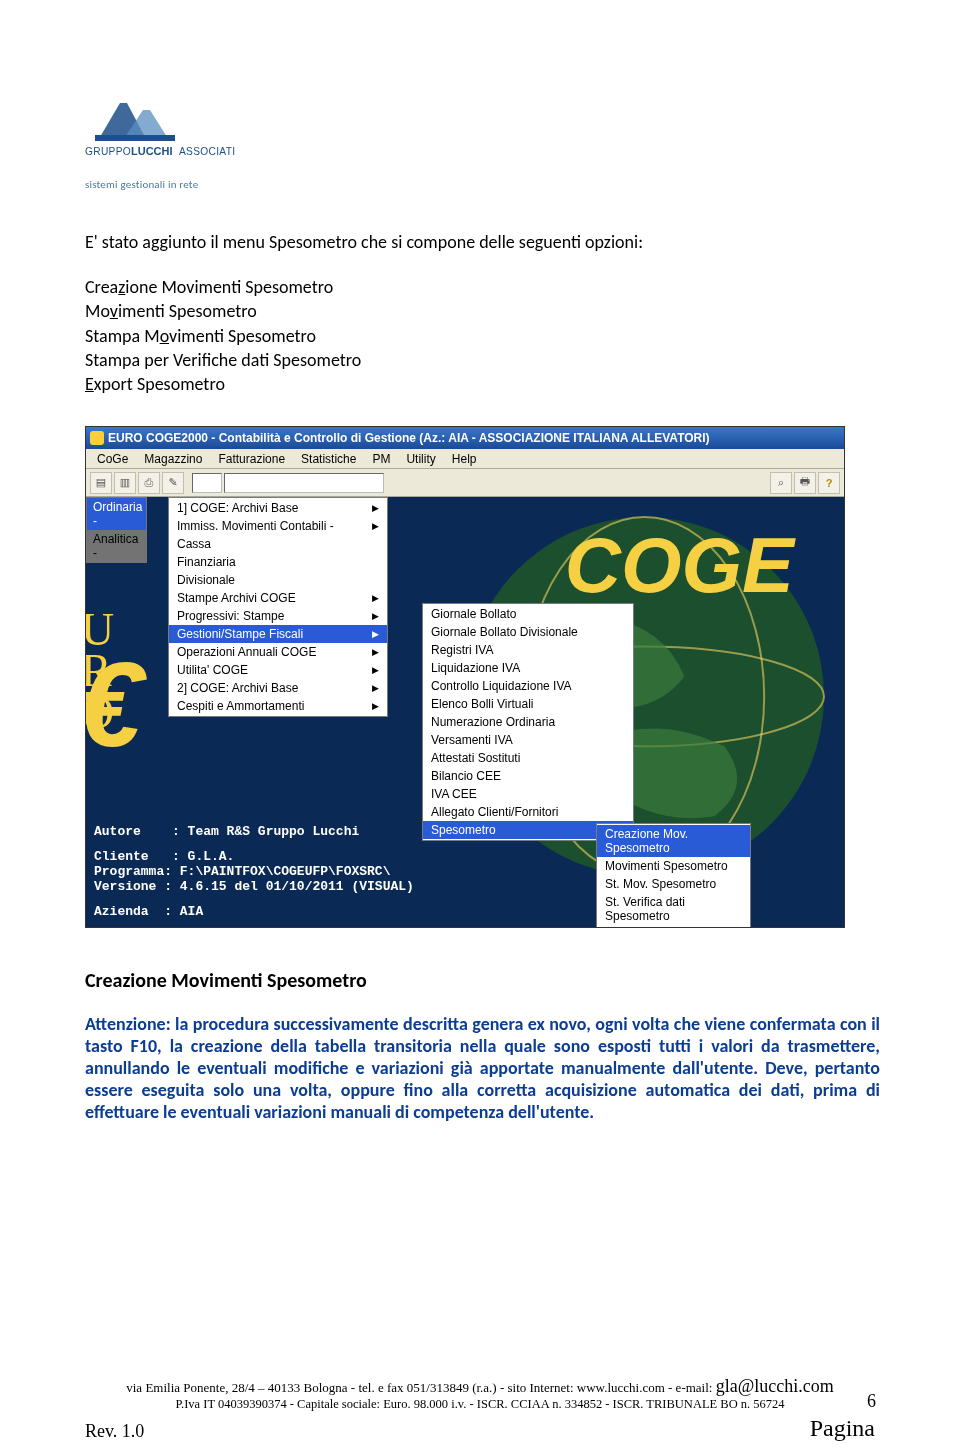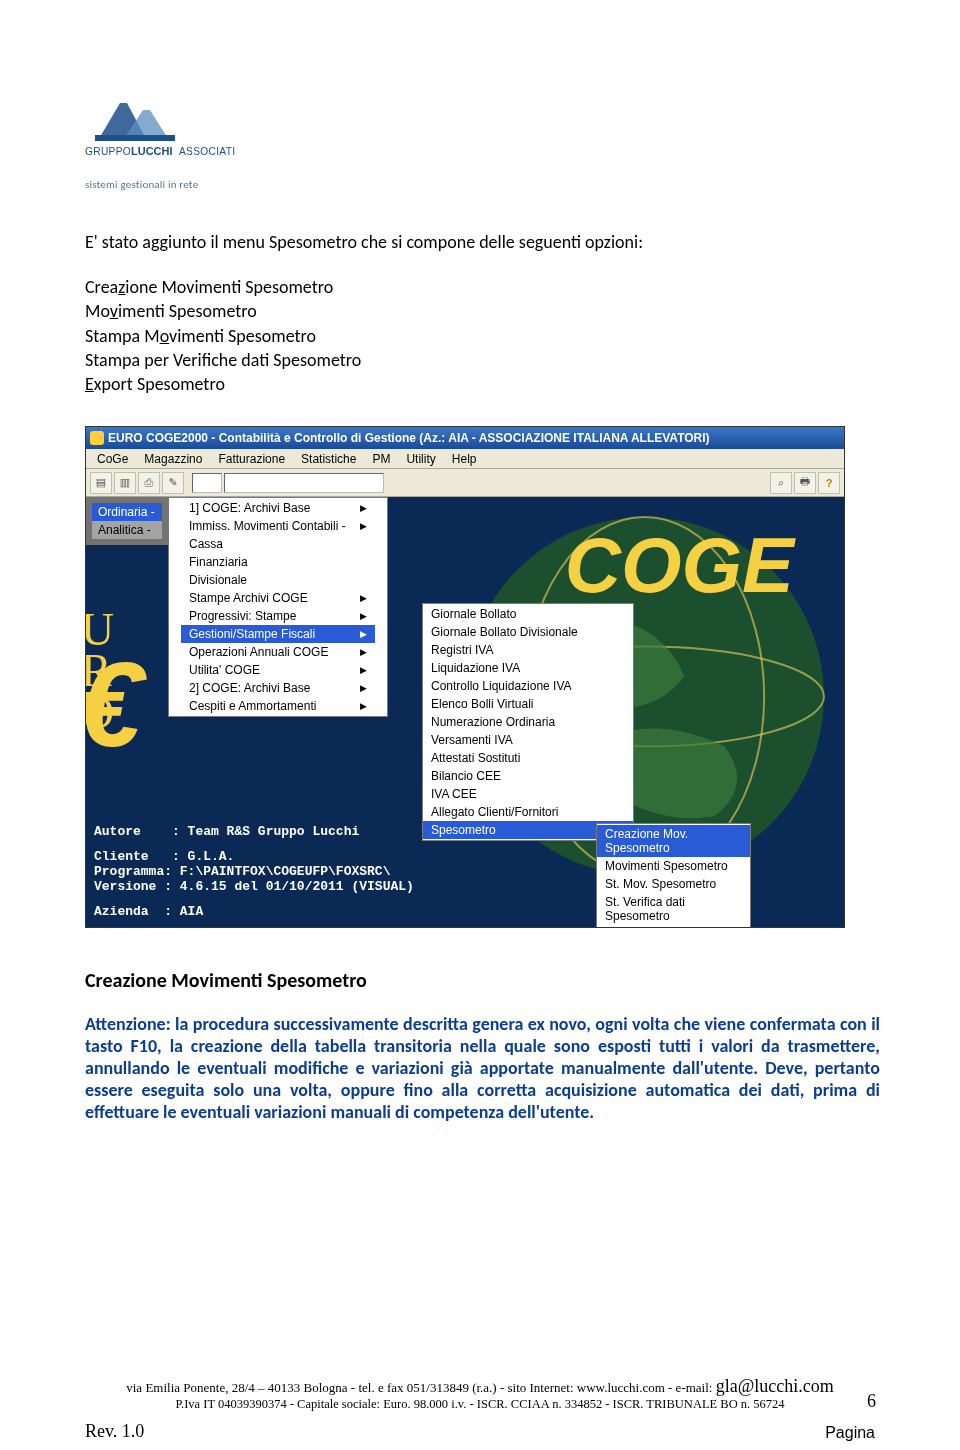--- a/index.html
+++ b/index.html
@@ -78,36 +78,36 @@
     height: 430px;
     background: #0a2a55;
     overflow: hidden;
   }
   .bg-draw {
     position: absolute; inset: 0;
     pointer-events: none;
   }
   .sidebar-menu {
     position: absolute; left: 0; top: 0;
-    width: 82px;
-    background: #a3a3a3;
-    border: 6px solid #737373;
+    width: 61px;
+    background: #737373;
+    border: 1px solid #737373;
     z-index: 5;
   }
   .sidebar-menu div {
     padding: 2px 6px; font-size: 12px;
   }
   .sidebar-menu .hl { background: #2a5bd7; color: #fff; }
   .menu1 {
     position: absolute; left: 82px; top: 0;
     width: 220px;
     background: #fff;
     border: 1px solid #7a7a7a;
     z-index: 6;
-    padding: 1px 12px;
+    padding: 1px 0;
   }
   .menu1 .mi, .menu2 .mi, .menu3 .mi {
     display: flex; justify-content: space-between;
     padding: 2px 8px; font-size: 12px;
     align-items: center;
   }
   .menu1 .mi.hl, .menu2 .mi.hl { background: #2a5bd7; color: #fff; }
   .arrow { font-size: 9px; margin-left: 6px; }
   .menu2 {
     position: absolute; left: 300px; top: 106px;
@@ -153,22 +153,22 @@
     font-family: "Times New Roman", serif;
     font-size: 18px;
   }
   .rev-line {
     position: absolute; left: 85px; bottom: 8px;
     font-family: "Times New Roman", serif;
     font-size: 18px;
   }
   .rev-page {
     position: absolute; right: 85px; bottom: 8px;
-    font-family: Liberation Sans, sans-serif;
-    font-size: 16px;
+    font-family: Liberation Serif, serif;
+    font-size: 24px;
   }
   u.letter { text-decoration: underline; }
 </style>
 </head>
 <body>
 
 <div class="page">
 
   <div class="logo-block">
     <svg class="logo-svg" viewBox="0 0 190 75">

